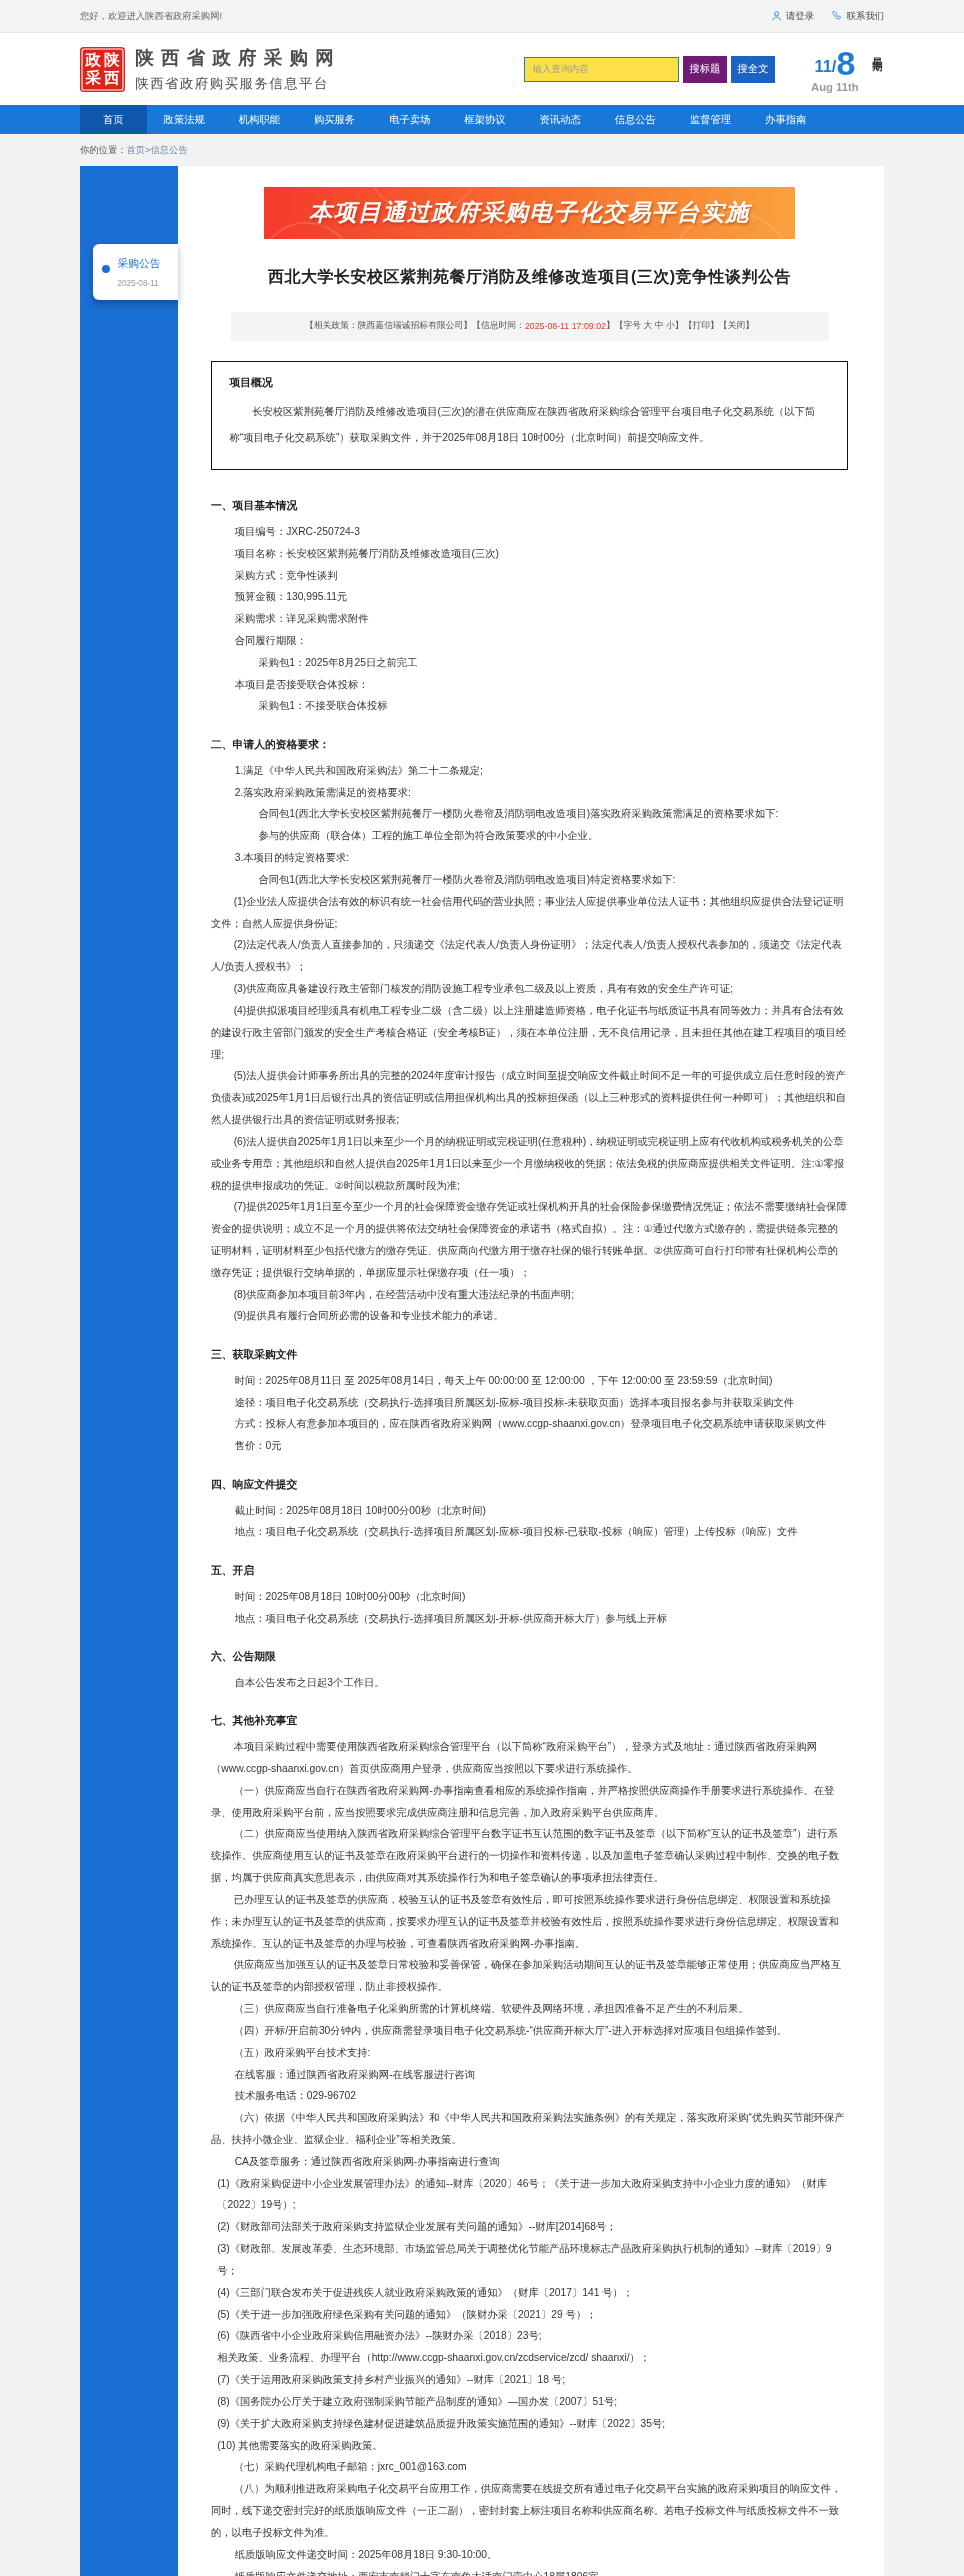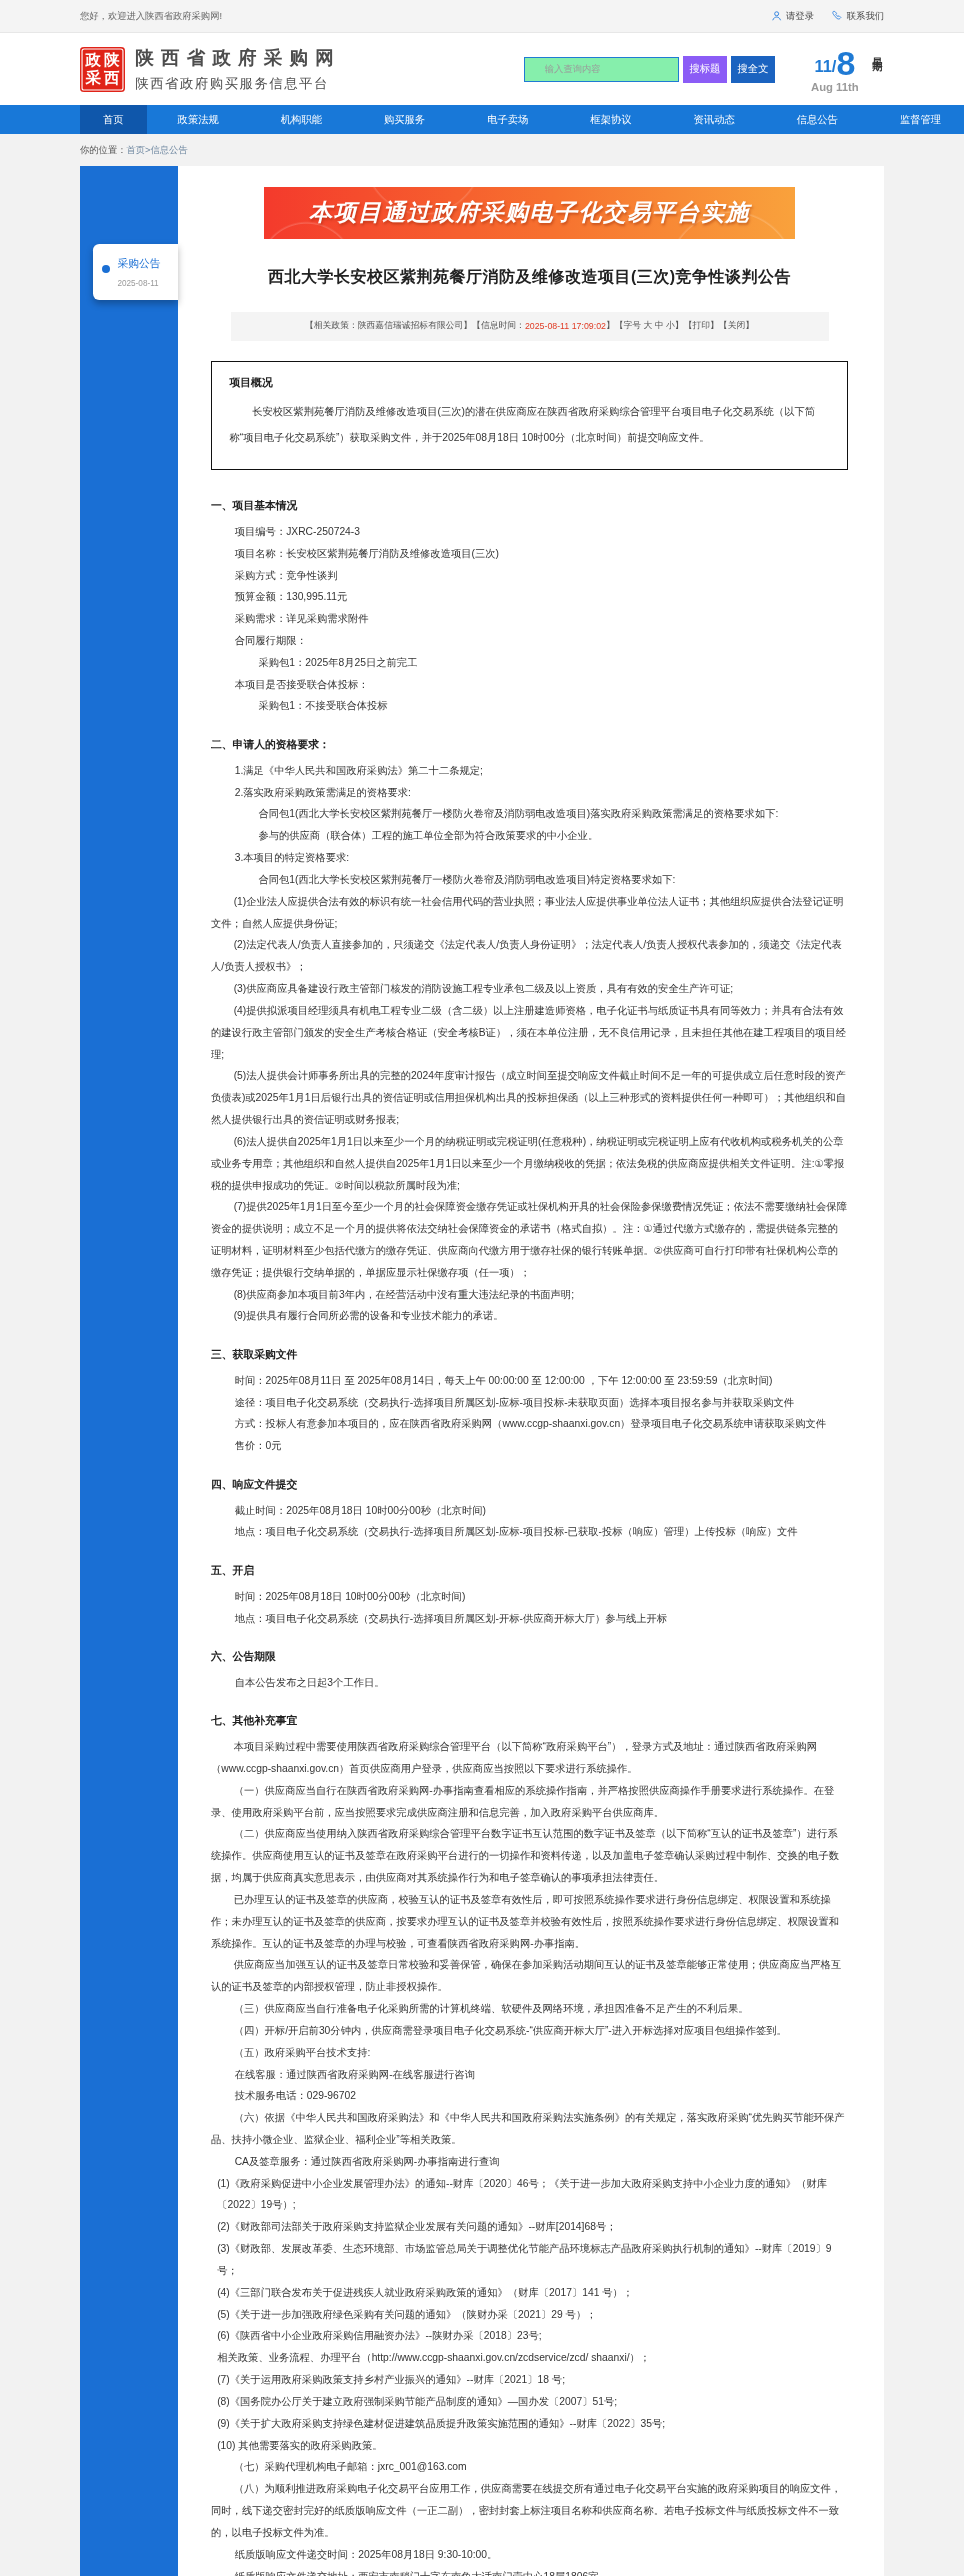--- a/index.html
+++ b/index.html
@@ -26,46 +26,46 @@
     display:grid; grid-template-columns:1fr 1fr; place-items:center;
     box-shadow:inset 0 0 0 1.5px #e02318, inset 0 0 0 2.6px #ffffff;
     padding:4.1px; flex-shrink:0;
   }
   .seal span { color:#fff; font-size:15.5px; font-weight:bold; line-height:1; }
   .site-titles { margin-left:10.3px; }
   .site-name { font-size:18.5px; font-weight:bold; color:#4d4d4d; letter-spacing:7.2px; white-space:nowrap; }
   .site-sub { font-size:13.4px; font-weight:normal; color:#4d4d4d; letter-spacing:1.5px; margin-top:4.1px; white-space:nowrap; }
   .search-wrap { margin-left:auto; display:flex; align-items:center; }
   .search-input {
-    width:155px; height:25px; border:1px solid #1f7ad4; padding:0 20px;
-    font-size:9.3px; outline:none; color:#333; background:#86efac;
+    width:155px; height:25px; border:1px solid #1f7ad4; padding:0 8px;
+    font-size:9.3px; outline:none; color:#333; background:#fde047;
   }
   .search-input::placeholder { color:#9a9a9a; }
   .search-btn {
     height:27px; width:44px; border:none; color:#fff; font-size:10.3px; cursor:pointer;
     margin-left:4.1px; font-family:inherit;
   }
-  .btn-title { background:#8b5cf6; }
+  .btn-title { background:#701a75; }
   .btn-full  { background:#1b63c0; }
   .datebox { margin-left:36px; display:flex; align-items:flex-start; }
   .date-main { display:flex; flex-direction:column; align-items:center; }
   .date-nums { display:flex; align-items:flex-start; color:#1f7ad4; font-weight:bold; }
   .date-prefix { font-size:16.5px; margin-top:11.3px; }
   .date-day { font-size:34px; line-height:1; }
   .date-en { font-size:11.3px; font-weight:bold; color:#9a9a9a; margin-top:1px; }
   .date-week {
     writing-mode:vertical-rl; text-orientation:upright;
     font-size:10.3px; font-weight:bold; color:#333; margin-left:11.3px; letter-spacing:4.1px; margin-top:3.1px;
   }
 
   
   .nav { background:#1878d8; height:29px; }
   .nav .container { display:flex; height:100%; padding-left:0; }
   .nav-item {
-    color:#fff; font-size:10.3px; line-height:29px; padding:0 31px; cursor:pointer; white-space:nowrap;
+    color:#fff; font-size:10.3px; line-height:29px; padding:0 17px; cursor:pointer; white-space:nowrap;
   }
   .nav-item.active { background:#0f57ab; padding:0 23px; }
 
   
   .crumbbar { height:32px; }
   .crumbbar .container { display:flex; align-items:center; height:100%; font-size:9.3px; color:#555; gap:0; }
   .crumb-link { color:#6e87a0; cursor:pointer; }
 
   
   .main { display:flex; align-items:stretch; margin-bottom:13.4px; }

